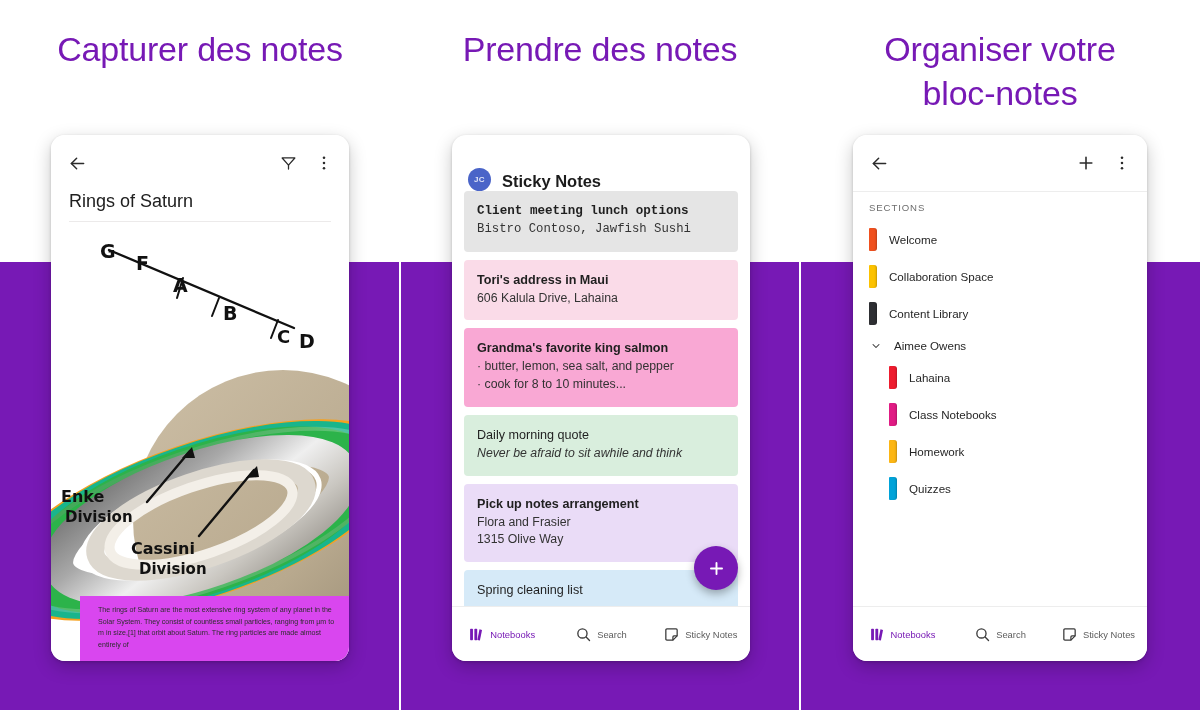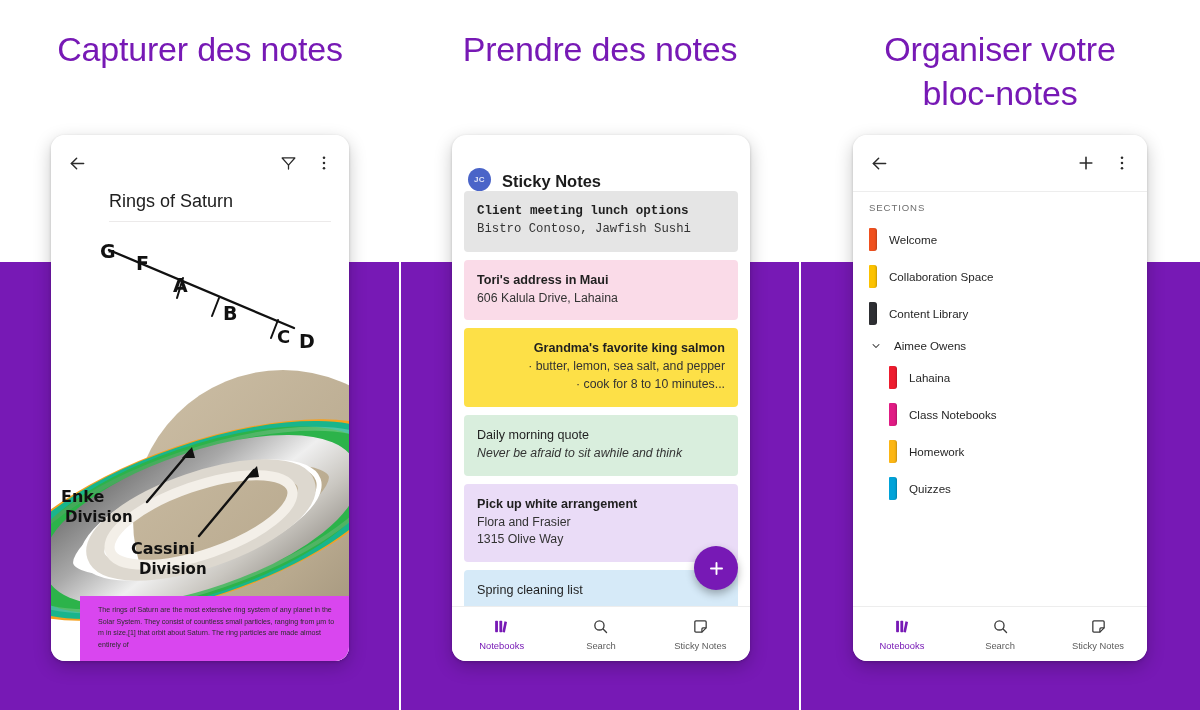--- a/index.html
+++ b/index.html
@@ -52,21 +52,20 @@
   .appbar .spacer{flex:1 1 auto;}
   .ic{display:inline-flex;align-items:center;justify-content:center;color:#2b2b2b;}
   .ic svg{display:block;}
 
   
   .note-title-wrap{padding:0 18px 8px 18px;}
   .note-title{
     font-size:18px;color:#202020;font-weight:400;
     padding-bottom:9px;border-bottom:1px solid #eceaea;
     font-family:"Liberation Sans", sans-serif;
-    margin-left:40px;
   }
   .note-canvas{flex:1 1 auto;position:relative;overflow:hidden;background:#fff;}
   .note-para{
     position:absolute;left:0;right:0;bottom:0;
     padding:9px 10px 10px 18px;
     font-size:7.1px;line-height:1.62;color:#2d2d2d;
     font-family:"Liberation Sans", sans-serif;
     background:#d946ef;
     margin-left:29px;
   }
@@ -94,21 +93,21 @@
     position:absolute;right:12px;bottom:16px;width:44px;height:44px;border-radius:50%;
     background:#7719b5;display:flex;align-items:center;justify-content:center;
     box-shadow:0 4px 9px rgba(0,0,0,0.30);z-index:5;
   }
 
   
   .bottomnav{
     flex:0 0 54px;height:54px;display:flex;align-items:center;
     border-top:1px solid #ededed;background:#fff;
   }
-  .navitem{flex:1 1 0;display:flex;flex-direction:column;align-items:center;justify-content:center;gap:5px;}
+  .navitem{flex:1 1 0;display:flex;flex-direction:row;align-items:center;justify-content:center;gap:5px;}
   .navitem .nlabel{font-size:9.4px;color:#5c5c5c;}
   .navitem.active .nlabel{color:#7719b5;}
   .navitem .nicon{color:#3b3b3b;height:18px;display:flex;align-items:center;}
   .navitem.active .nicon{color:#7719b5;}
 
   
   .sections-head{
     font-size:9.6px;letter-spacing:.9px;color:#6d6d6d;
     padding:10px 16px 8px 16px;border-top:1px solid #ededed;
   }
@@ -255,33 +254,33 @@
       <div class="note-card" style="background:#e5e5e5;font-family:Liberation Mono, monospace;">
         <div class="nt">Client meeting lunch options</div>
         <div class="nb">Bistro Contoso, Jawfish Sushi</div>
       </div>
 
       <div class="note-card" style="background:#fadbe8;">
         <div class="nt">Tori's address in Maui</div>
         <div class="nb">606 Kalula Drive, Lahaina</div>
       </div>
 
-      <div class="note-card" style="background:#fde047;text-align:right;">
+      <div class="note-card" style="background:#f9a8d4;">
         <div class="nt">Grandma's favorite king salmon</div>
         <div class="nb">· butter, lemon, sea salt, and pepper</div>
         <div class="nb">· cook for 8 to 10 minutes...</div>
       </div>
 
       <div class="note-card" style="background:#d9eedd;">
         <div class="nt" style="font-weight:400;">Daily morning quote</div>
         <div class="nb italic">Never be afraid to sit awhile and think</div>
       </div>
 
       <div class="note-card" style="background:#eadcf7;">
-        <div class="nt">Pick up white arrangement</div>
+        <div class="nt">Pick up notes arrangement</div>
         <div class="nb">Flora and Frasier</div>
         <div class="nb">1315 Olive Way</div>
       </div>
 
       <div class="note-card" style="background:#d6eaf8;">
         <div class="nt" style="font-weight:400;">Spring cleaning list</div>
       </div>
 
       <div class="fab">
         <svg width="19" height="19" viewBox="0 0 24 24" fill="none" stroke="#ffffff" stroke-width="2.4" stroke-linecap="round">

